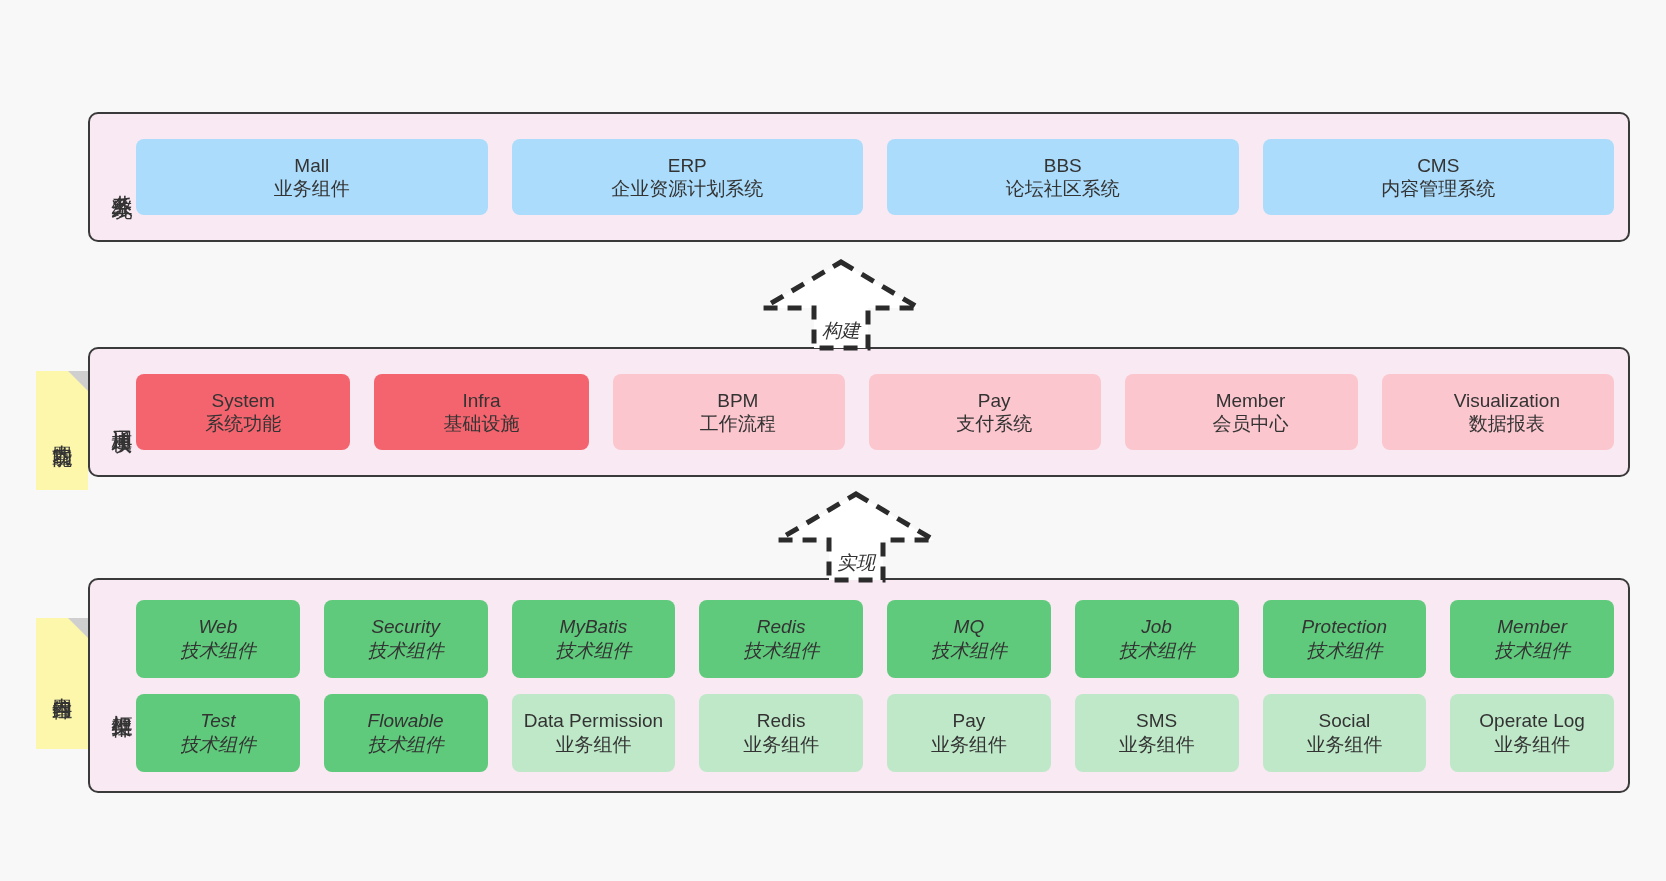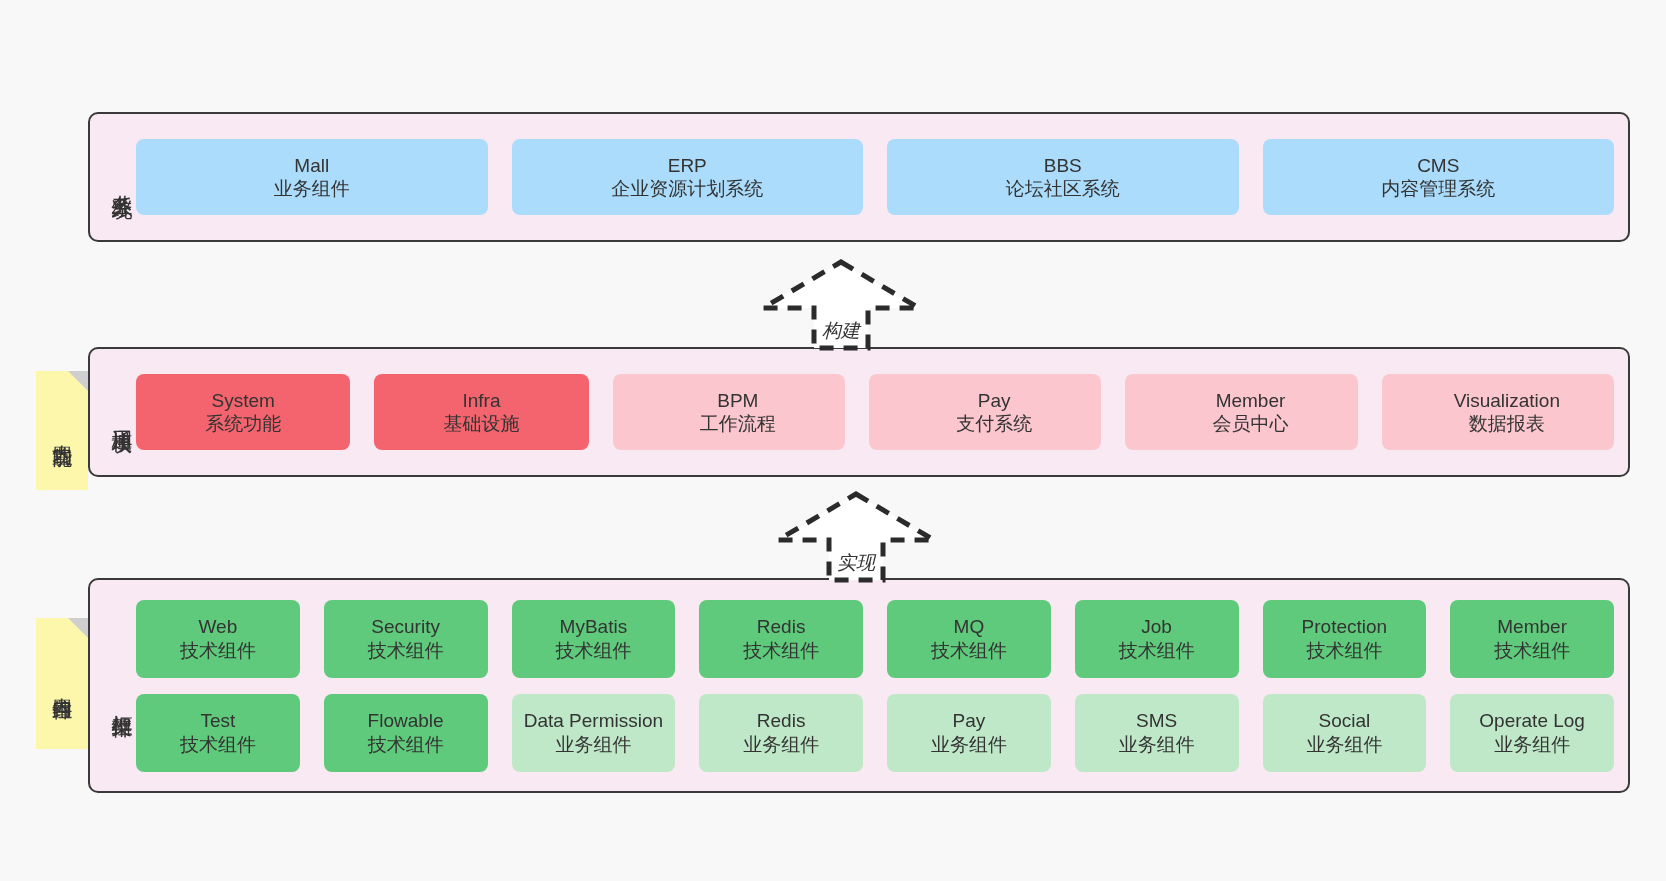--- a/index.html
+++ b/index.html
@@ -81,21 +81,21 @@
     color: #333333;
   }
   .card .card-sub {
     font-size: 19px;
     color: #333333;
   }
 
   .card-blue       { background: #abdcfb; }
   .card-red        { background: #f4646e; }
   .card-pink       { background: #fbc6ce; padding-left: 22px; }
-  .card-green      { background: #5fca7b; }
+  .card-green      { background: #5fca7b; font-style: italic; }
   .card-lightgreen { background: #bfe8c8; }
 
   
   #layer-business {
     left: 88px;
     top: 112px;
     width: 1542px;
     height: 130px;
   }
   #layer-business .layer-row { height: 76px; border-radius: 28px; }

